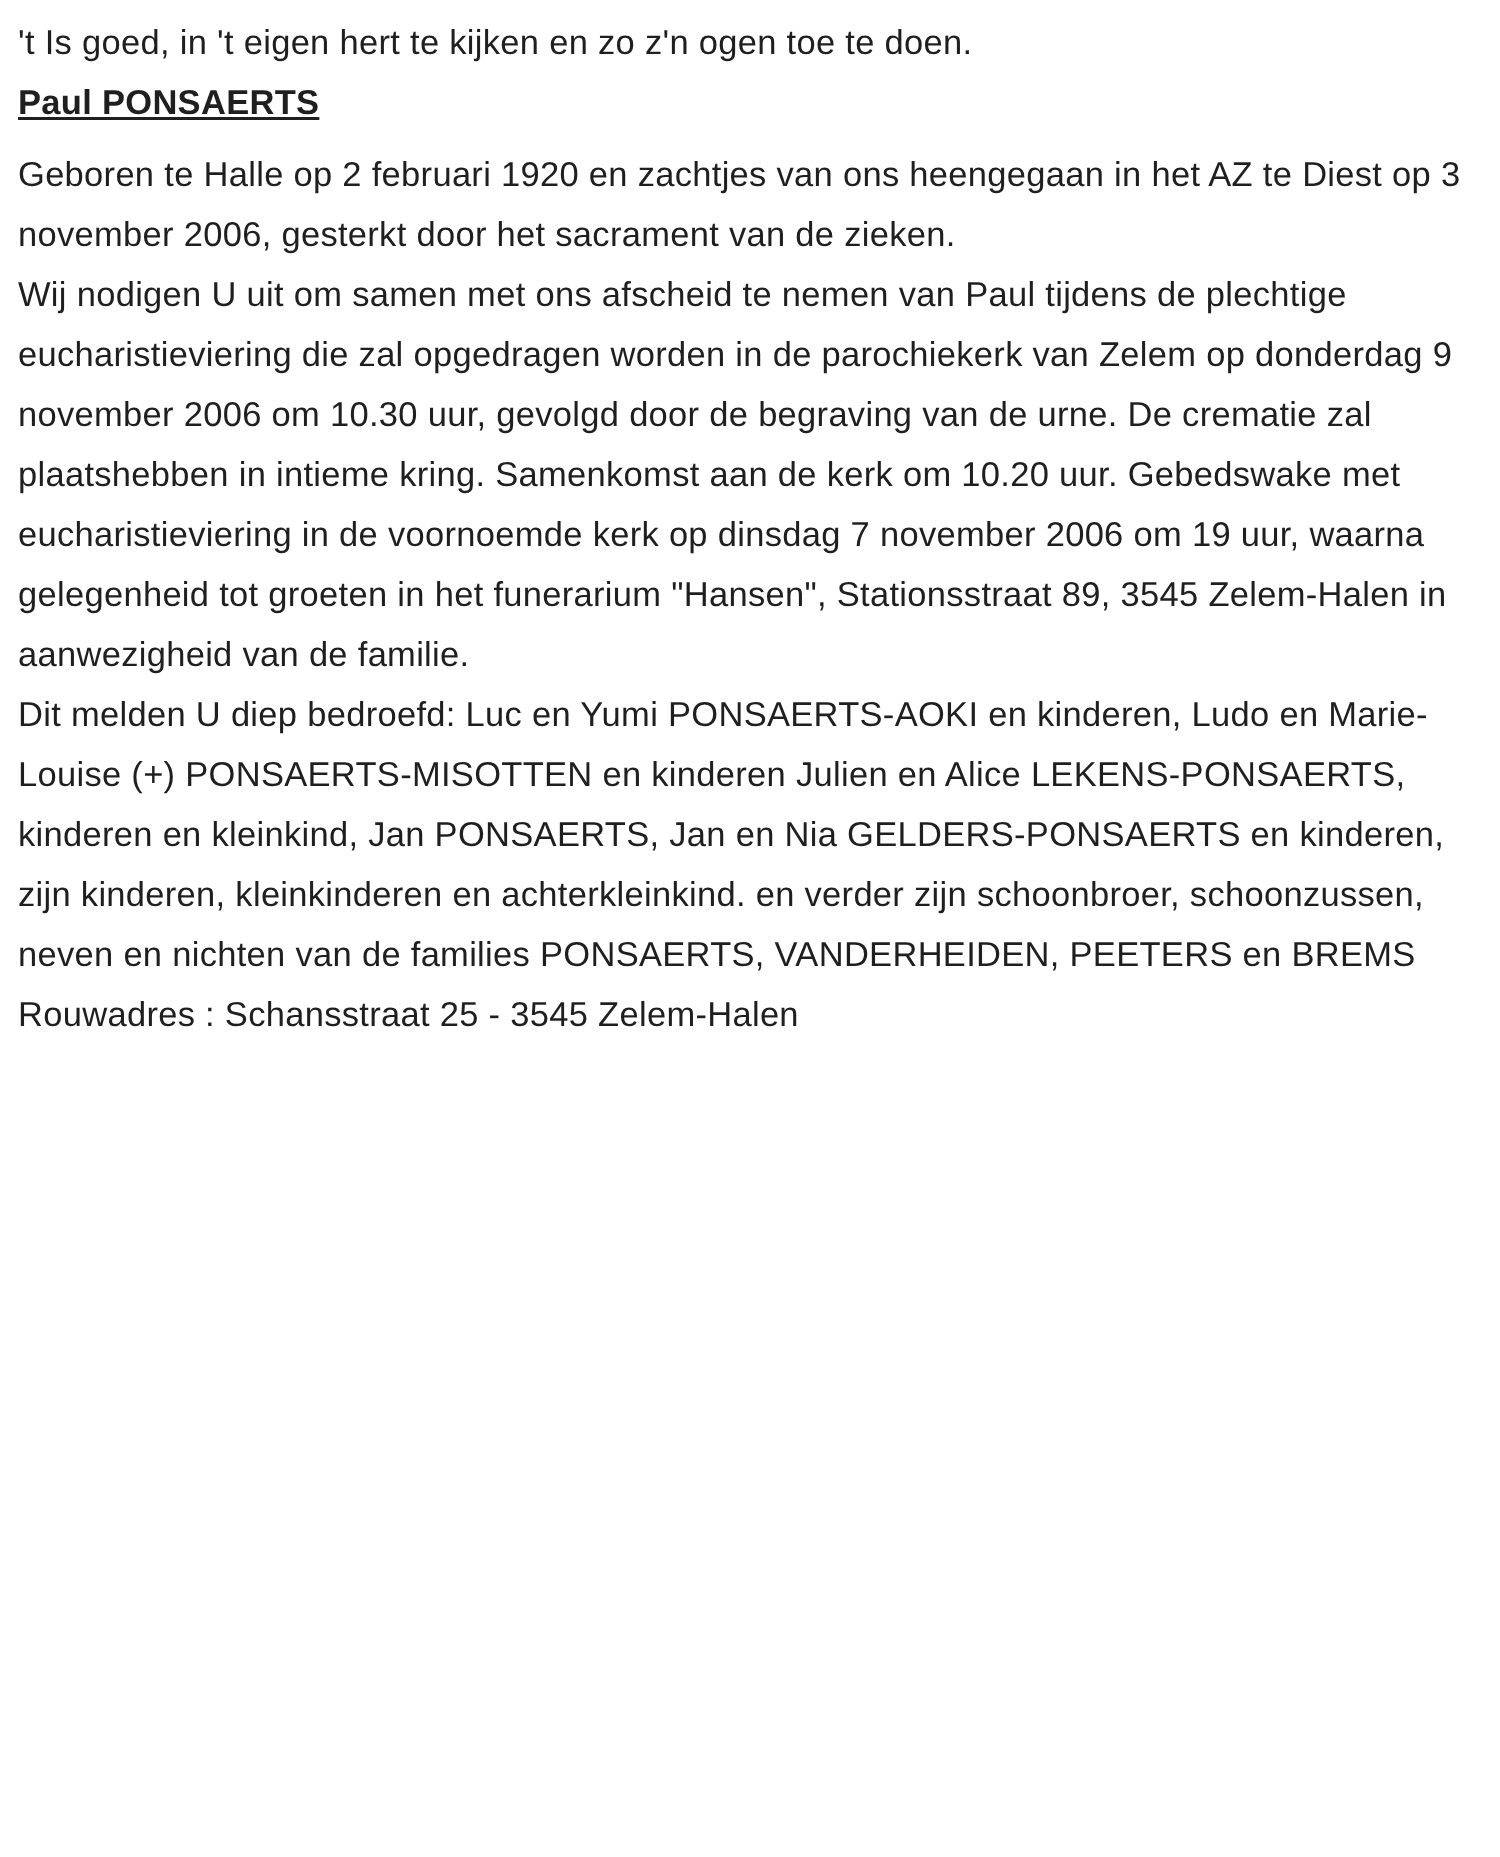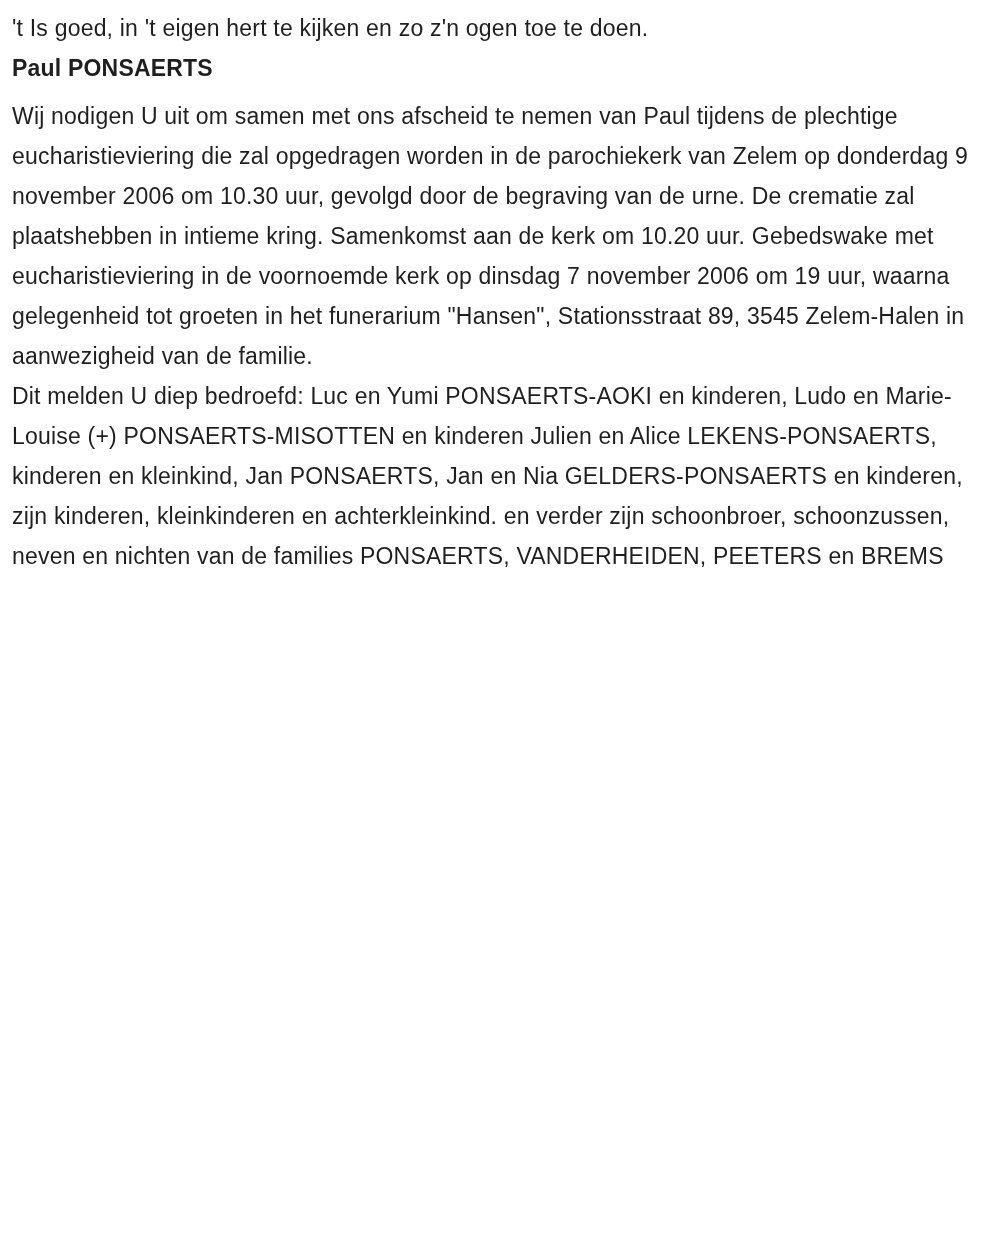--- a/index.html
+++ b/index.html
@@ -23,20 +23,21 @@
     line-height: 40px;
     font-weight: 400;
     letter-spacing: 0.2px;
   }
   .epigraph {
     margin-bottom: 48px;
   }
   h1.deceased-name {
     font-weight: 700;
     margin-bottom: 8px;
+    text-decoration: underline;
   }
   .relation-line {
     margin-bottom: 7px;
   }
   .spouse-name {
     margin-bottom: 43px;
   }
   .body-paragraph {
     margin-bottom: 36px;
   }
@@ -44,19 +45,21 @@
 </head>
 <body>
 
 <main class="page">
   <p class="epigraph">'t Is goed, in 't eigen hert te kijken en zo z'n ogen toe te doen.</p>
 
   <h1 class="deceased-name">Paul PONSAERTS</h1>
 
 
 
+  <p class="body-paragraph">Geboren te Halle op 2 februari 1920 en zachtjes van ons heengegaan in het AZ te Diest op 3 november 2006, gesterkt door het sacrament van de zieken.</p>
 
   <p class="body-paragraph">Wij nodigen U uit om samen met ons afscheid te nemen van Paul tijdens de plechtige eucharistieviering die zal opgedragen worden in de parochiekerk van Zelem op donderdag 9 november 2006 om 10.30 uur, gevolgd door de begraving van de urne. De crematie zal plaatshebben in intieme kring. Samenkomst aan de kerk om 10.20 uur. Gebedswake met eucharistieviering in de voornoemde kerk op dinsdag 7 november 2006 om 19 uur, waarna gelegenheid tot groeten in het funerarium "Hansen", Stationsstraat 89, 3545 Zelem-Halen in aanwezigheid van de familie.</p>
 
   <p class="body-paragraph">Dit melden U diep bedroefd: Luc en Yumi PONSAERTS-AOKI en kinderen, Ludo en Marie-Louise (+) PONSAERTS-MISOTTEN en kinderen Julien en Alice LEKENS-PONSAERTS, kinderen en kleinkind, Jan PONSAERTS, Jan en Nia GELDERS-PONSAERTS en kinderen, zijn kinderen, kleinkinderen en achterkleinkind. en verder zijn schoonbroer, schoonzussen, neven en nichten van de families PONSAERTS, VANDERHEIDEN, PEETERS en BREMS</p>
 
+  <p class="body-paragraph">Rouwadres : Schansstraat 25 - 3545 Zelem-Halen</p>
 
 </main>
 
 </body></html>

